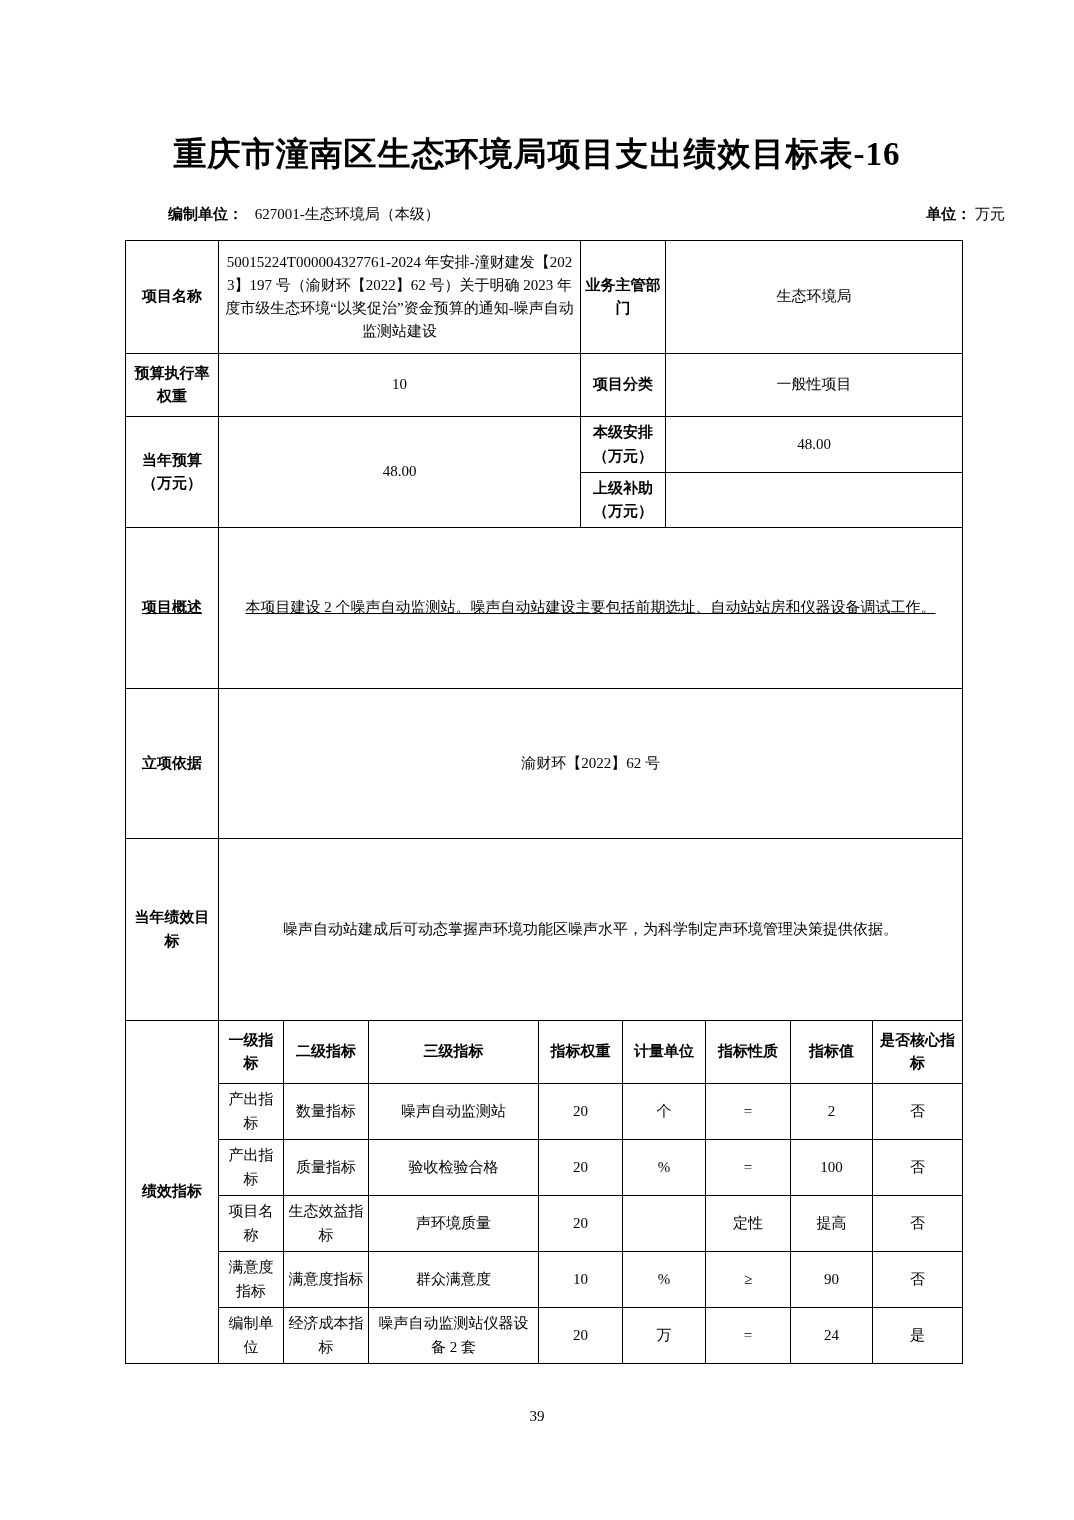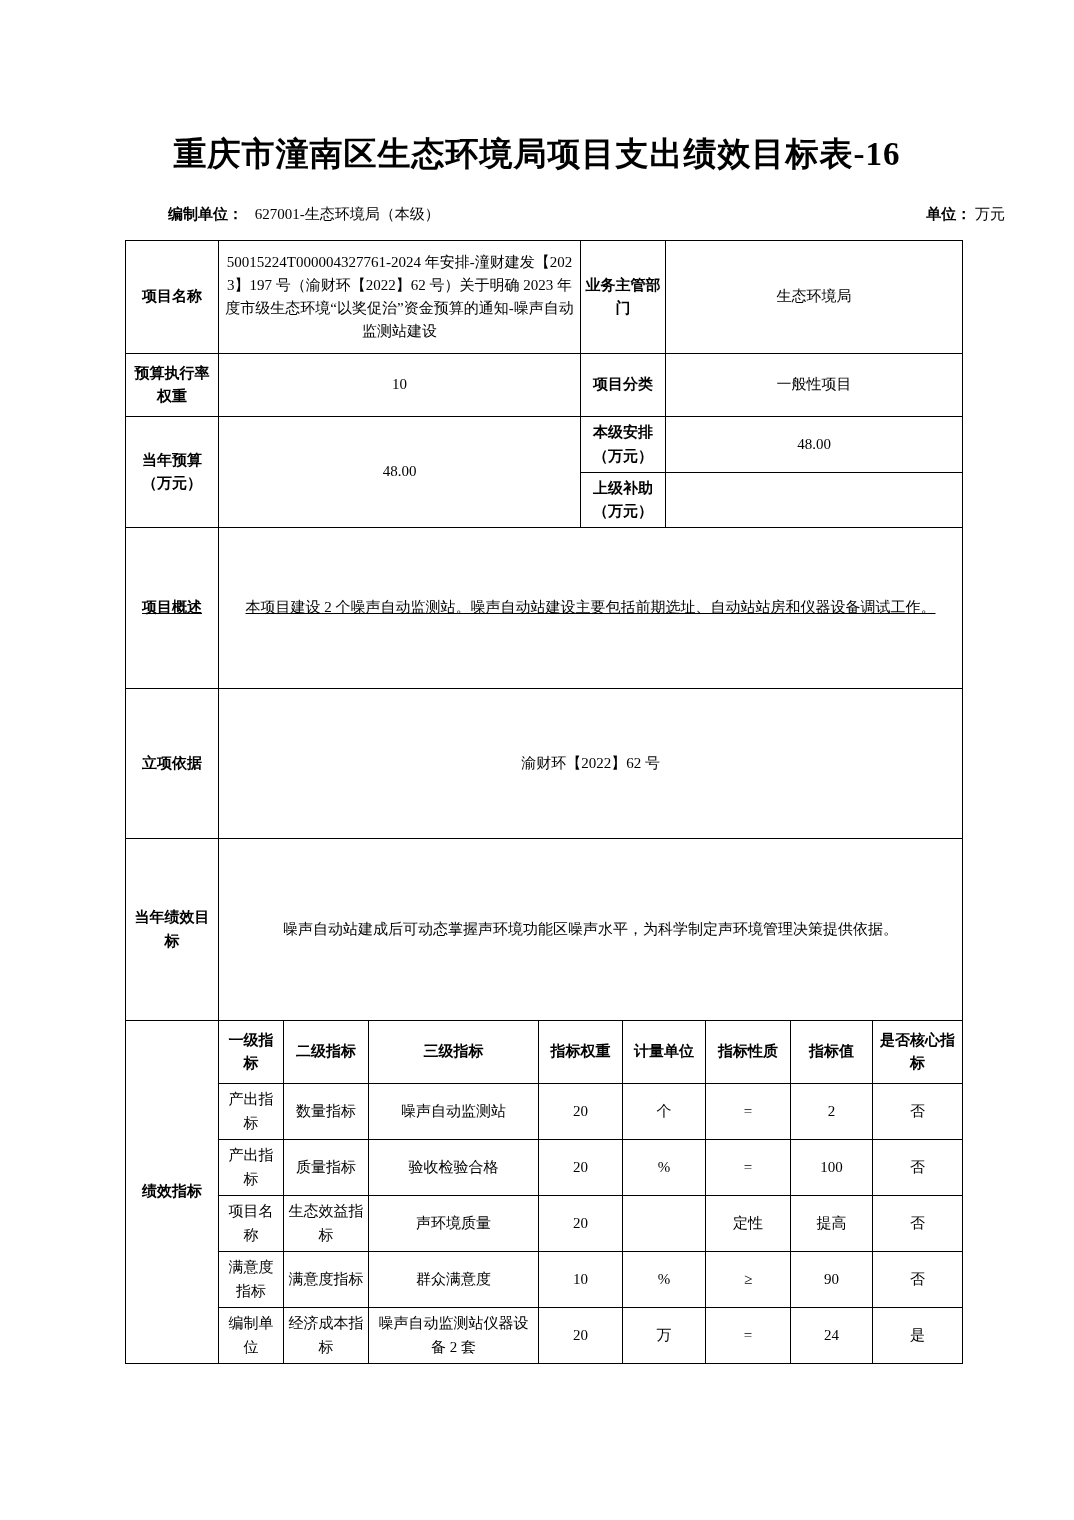--- a/index.html
+++ b/index.html
@@ -206,14 +206,15 @@
           <td colspan="1" class="left">噪声自动监测站仪器设备 2 套</td>
           <td colspan="2">20</td>
           <td colspan="2">万</td>
           <td colspan="1">=</td>
           <td colspan="1">24</td>
           <td colspan="1">是</td>
         </tr>
       </tbody>
   </table>
 
+  <div class="page-number">39</div>
 
 </div>
 
 </body></html>

